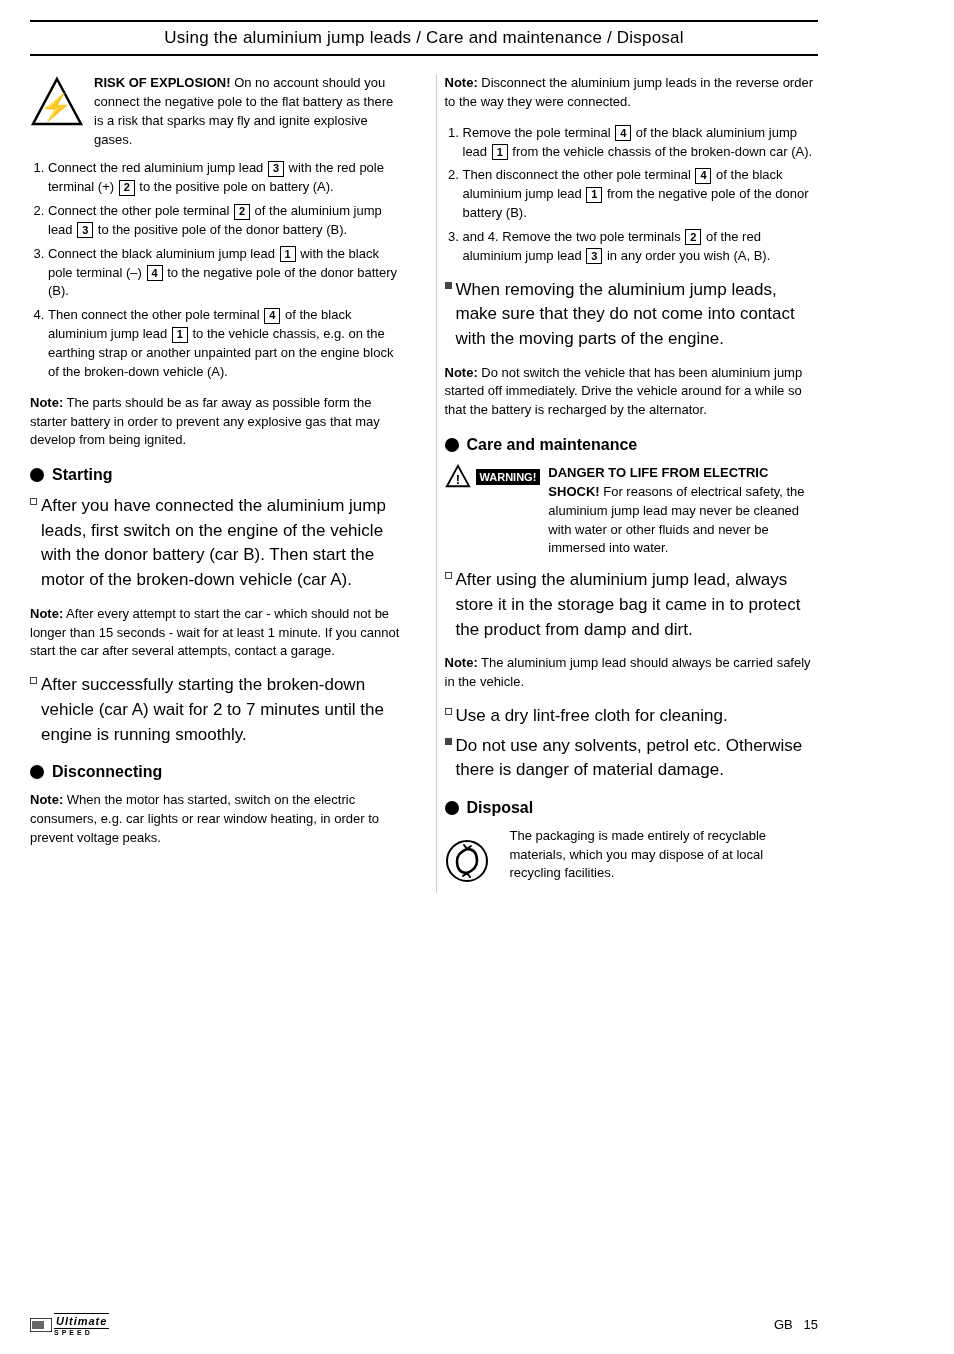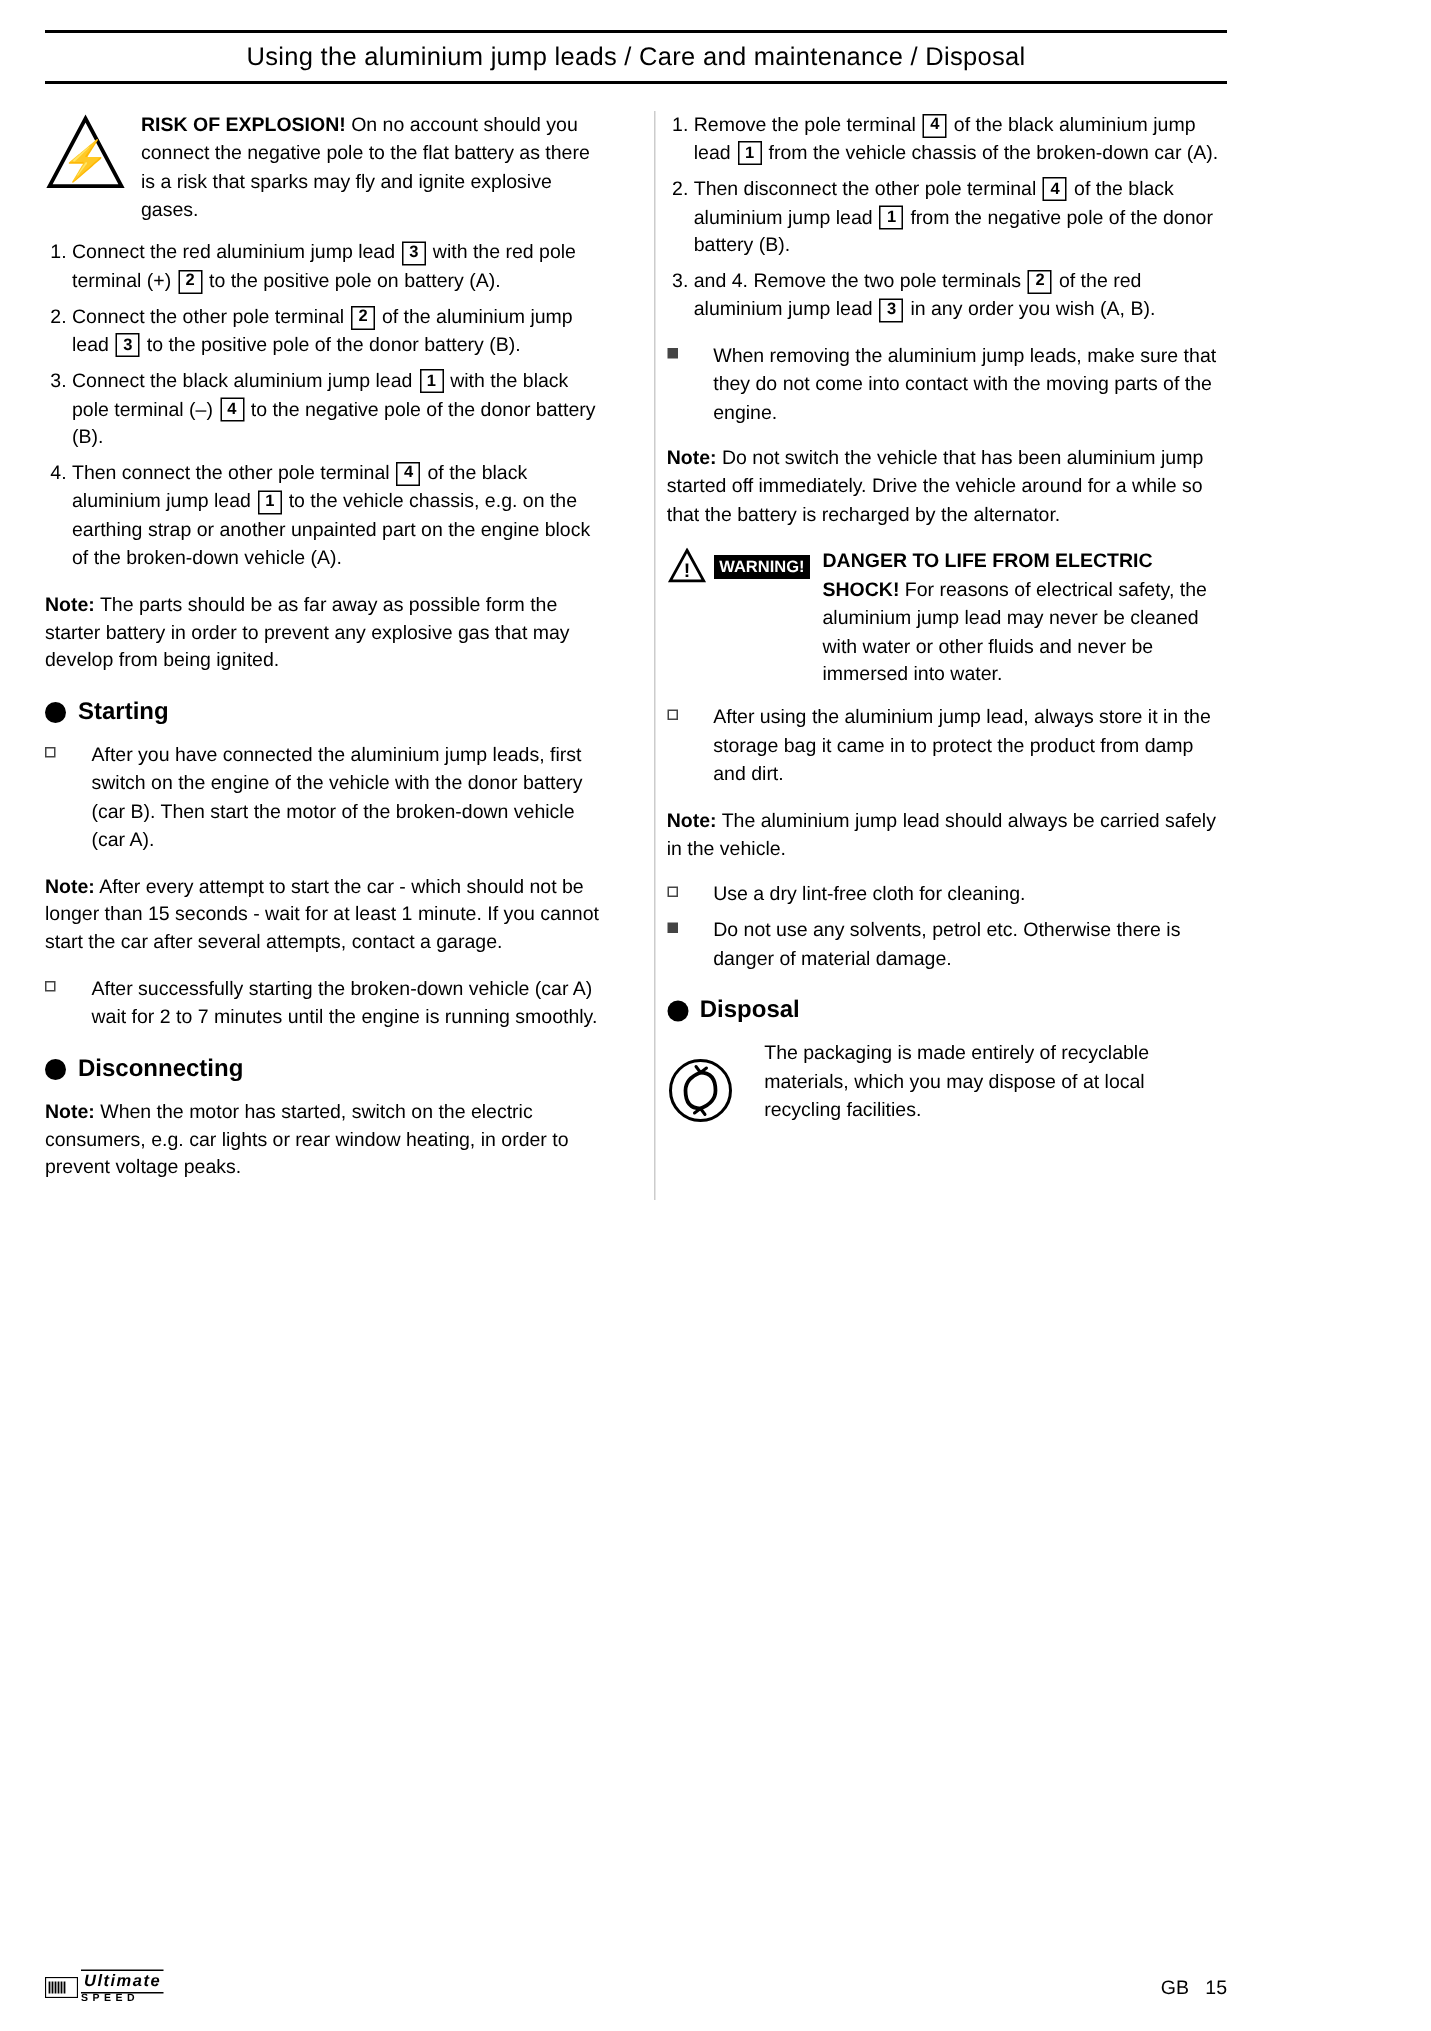--- a/index.html
+++ b/index.html
@@ -106,22 +106,22 @@
       font-size: 16px;
       font-weight: bold;
     }
     .bullet-list {
       list-style: none;
       padding-left: 0;
       margin-bottom: 12px;
     }
     .bullet-list li {
       display: flex;
-      gap: 24px;
-      font-size: 13px;
+      gap: 4px;
+      font-size: 17px;
       line-height: 1.45;
       margin-bottom: 5px;
     }
     .warning-block {
       display: flex;
       gap: 8px;
       align-items: flex-start;
       margin-bottom: 10px;
     }
     .warning-icon-wrap {
@@ -268,20 +268,23 @@
       </div>
 
       <div class="note-block">
         <span class="note-label">Note:</span><span> When the motor has started, switch on the electric consumers, e.g. car lights or rear window heating, in order to prevent voltage peaks.</span>
       </div>
 
     </div>
 
     <div class="right-col">
 
+      <div class="note-block">
+        <span class="note-label">Note:</span><span> Disconnect the aluminium jump leads in the reverse order to the way they were connected.</span>
+      </div>
 
       <ol>
         <li>
           Remove the pole terminal <span class="boxed">4</span> of the black aluminium jump lead <span class="boxed">1</span> from the vehicle chassis of the broken-down car (A).
         </li>
         <li>
           Then disconnect the other pole terminal <span class="boxed">4</span> of the black aluminium jump lead <span class="boxed">1</span> from the negative pole of the donor battery (B).
         </li>
         <li>
           and 4. Remove the two pole terminals <span class="boxed">2</span> of the red aluminium jump lead <span class="boxed">3</span> in any order you wish (A, B).
@@ -292,20 +295,24 @@
         <li>
           <div class="sq-sm"></div>
           <span>When removing the aluminium jump leads, make sure that they do not come into contact with the moving parts of the engine.</span>
         </li>
       </ul>
 
       <div class="note-block">
         <span class="note-label">Note:</span><span> Do not switch the vehicle that has been aluminium jump started off immediately. Drive the vehicle around for a while so that the battery is recharged by the alternator.</span>
       </div>
 
+      <div class="section-header">
+        <div class="section-dot"></div>
+        <div class="section-title">Care and maintenance</div>
+      </div>
 
       <div class="warning-block">
         <div class="warning-icon-wrap">
           <svg class="warning-triangle" viewBox="0 0 28 28" xmlns="http://www.w3.org/2000/svg">
             <polygon points="14,2 26,24 2,24" fill="none" stroke="#000" stroke-width="2"></polygon>
             <text x="14" y="21" text-anchor="middle" font-size="14" font-weight="bold" fill="#000">!</text>
           </svg>
           <span class="warning-label">WARNING!</span>
         </div>
         <div class="warning-text">

